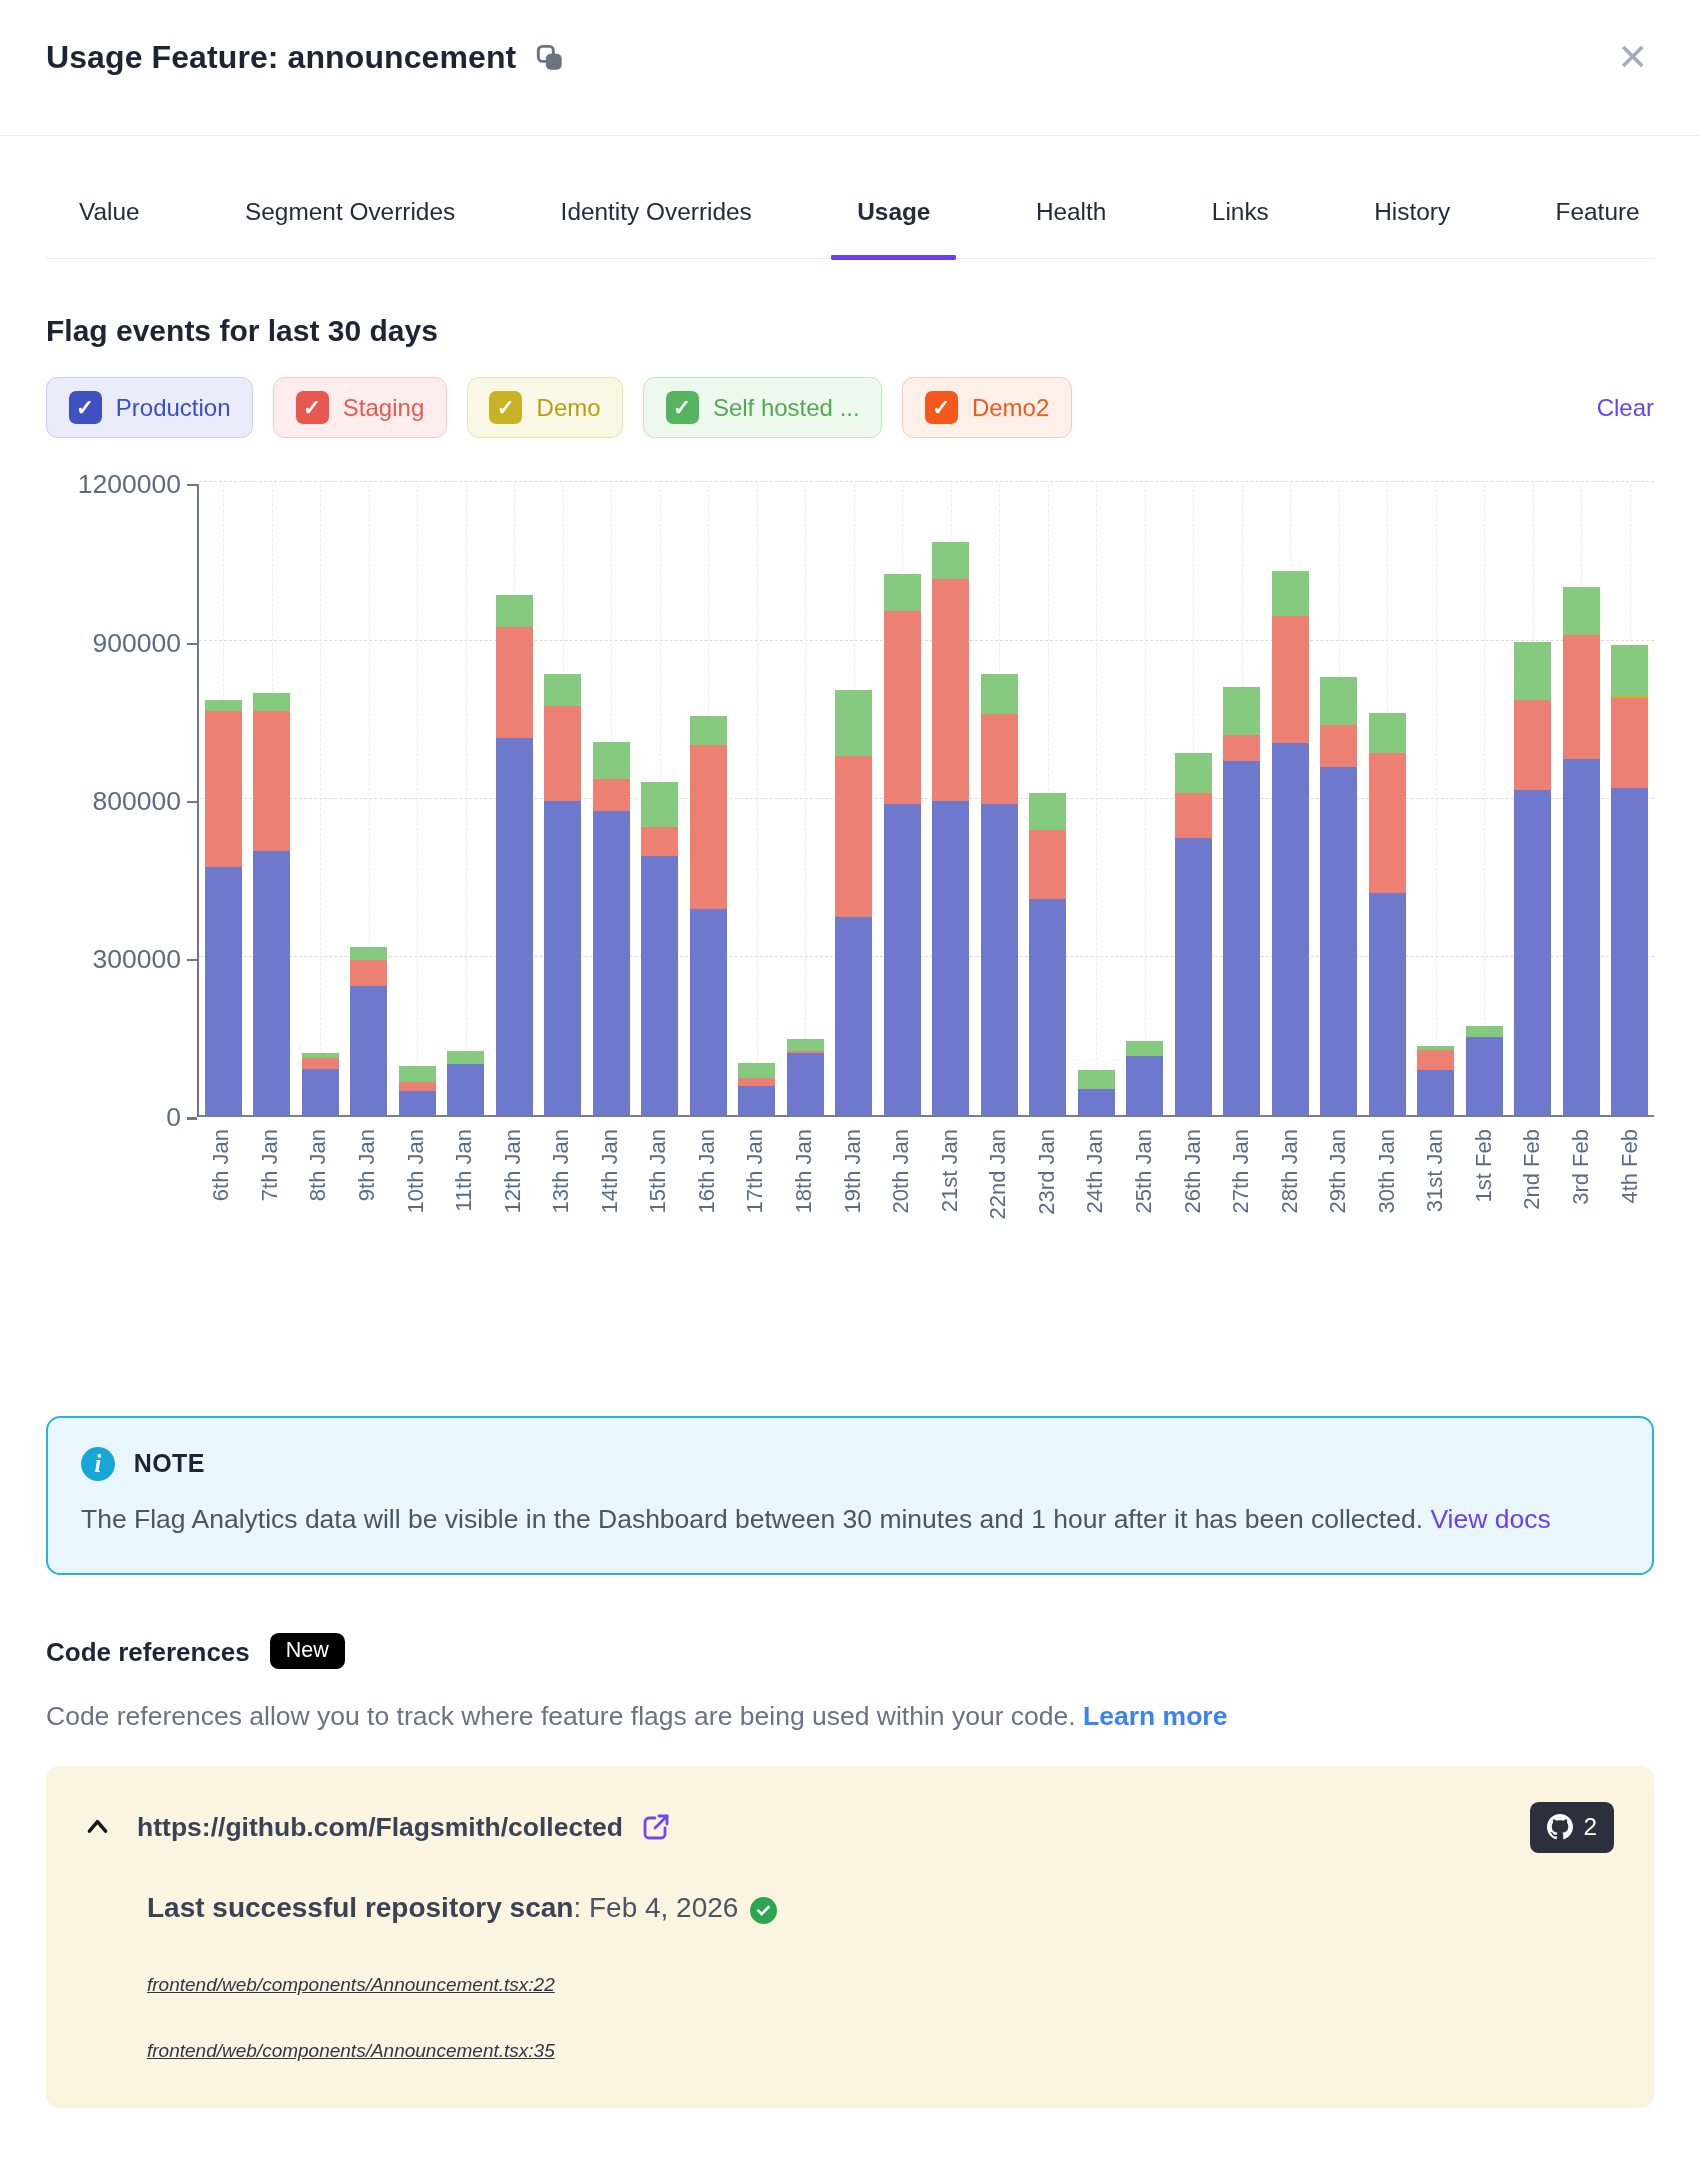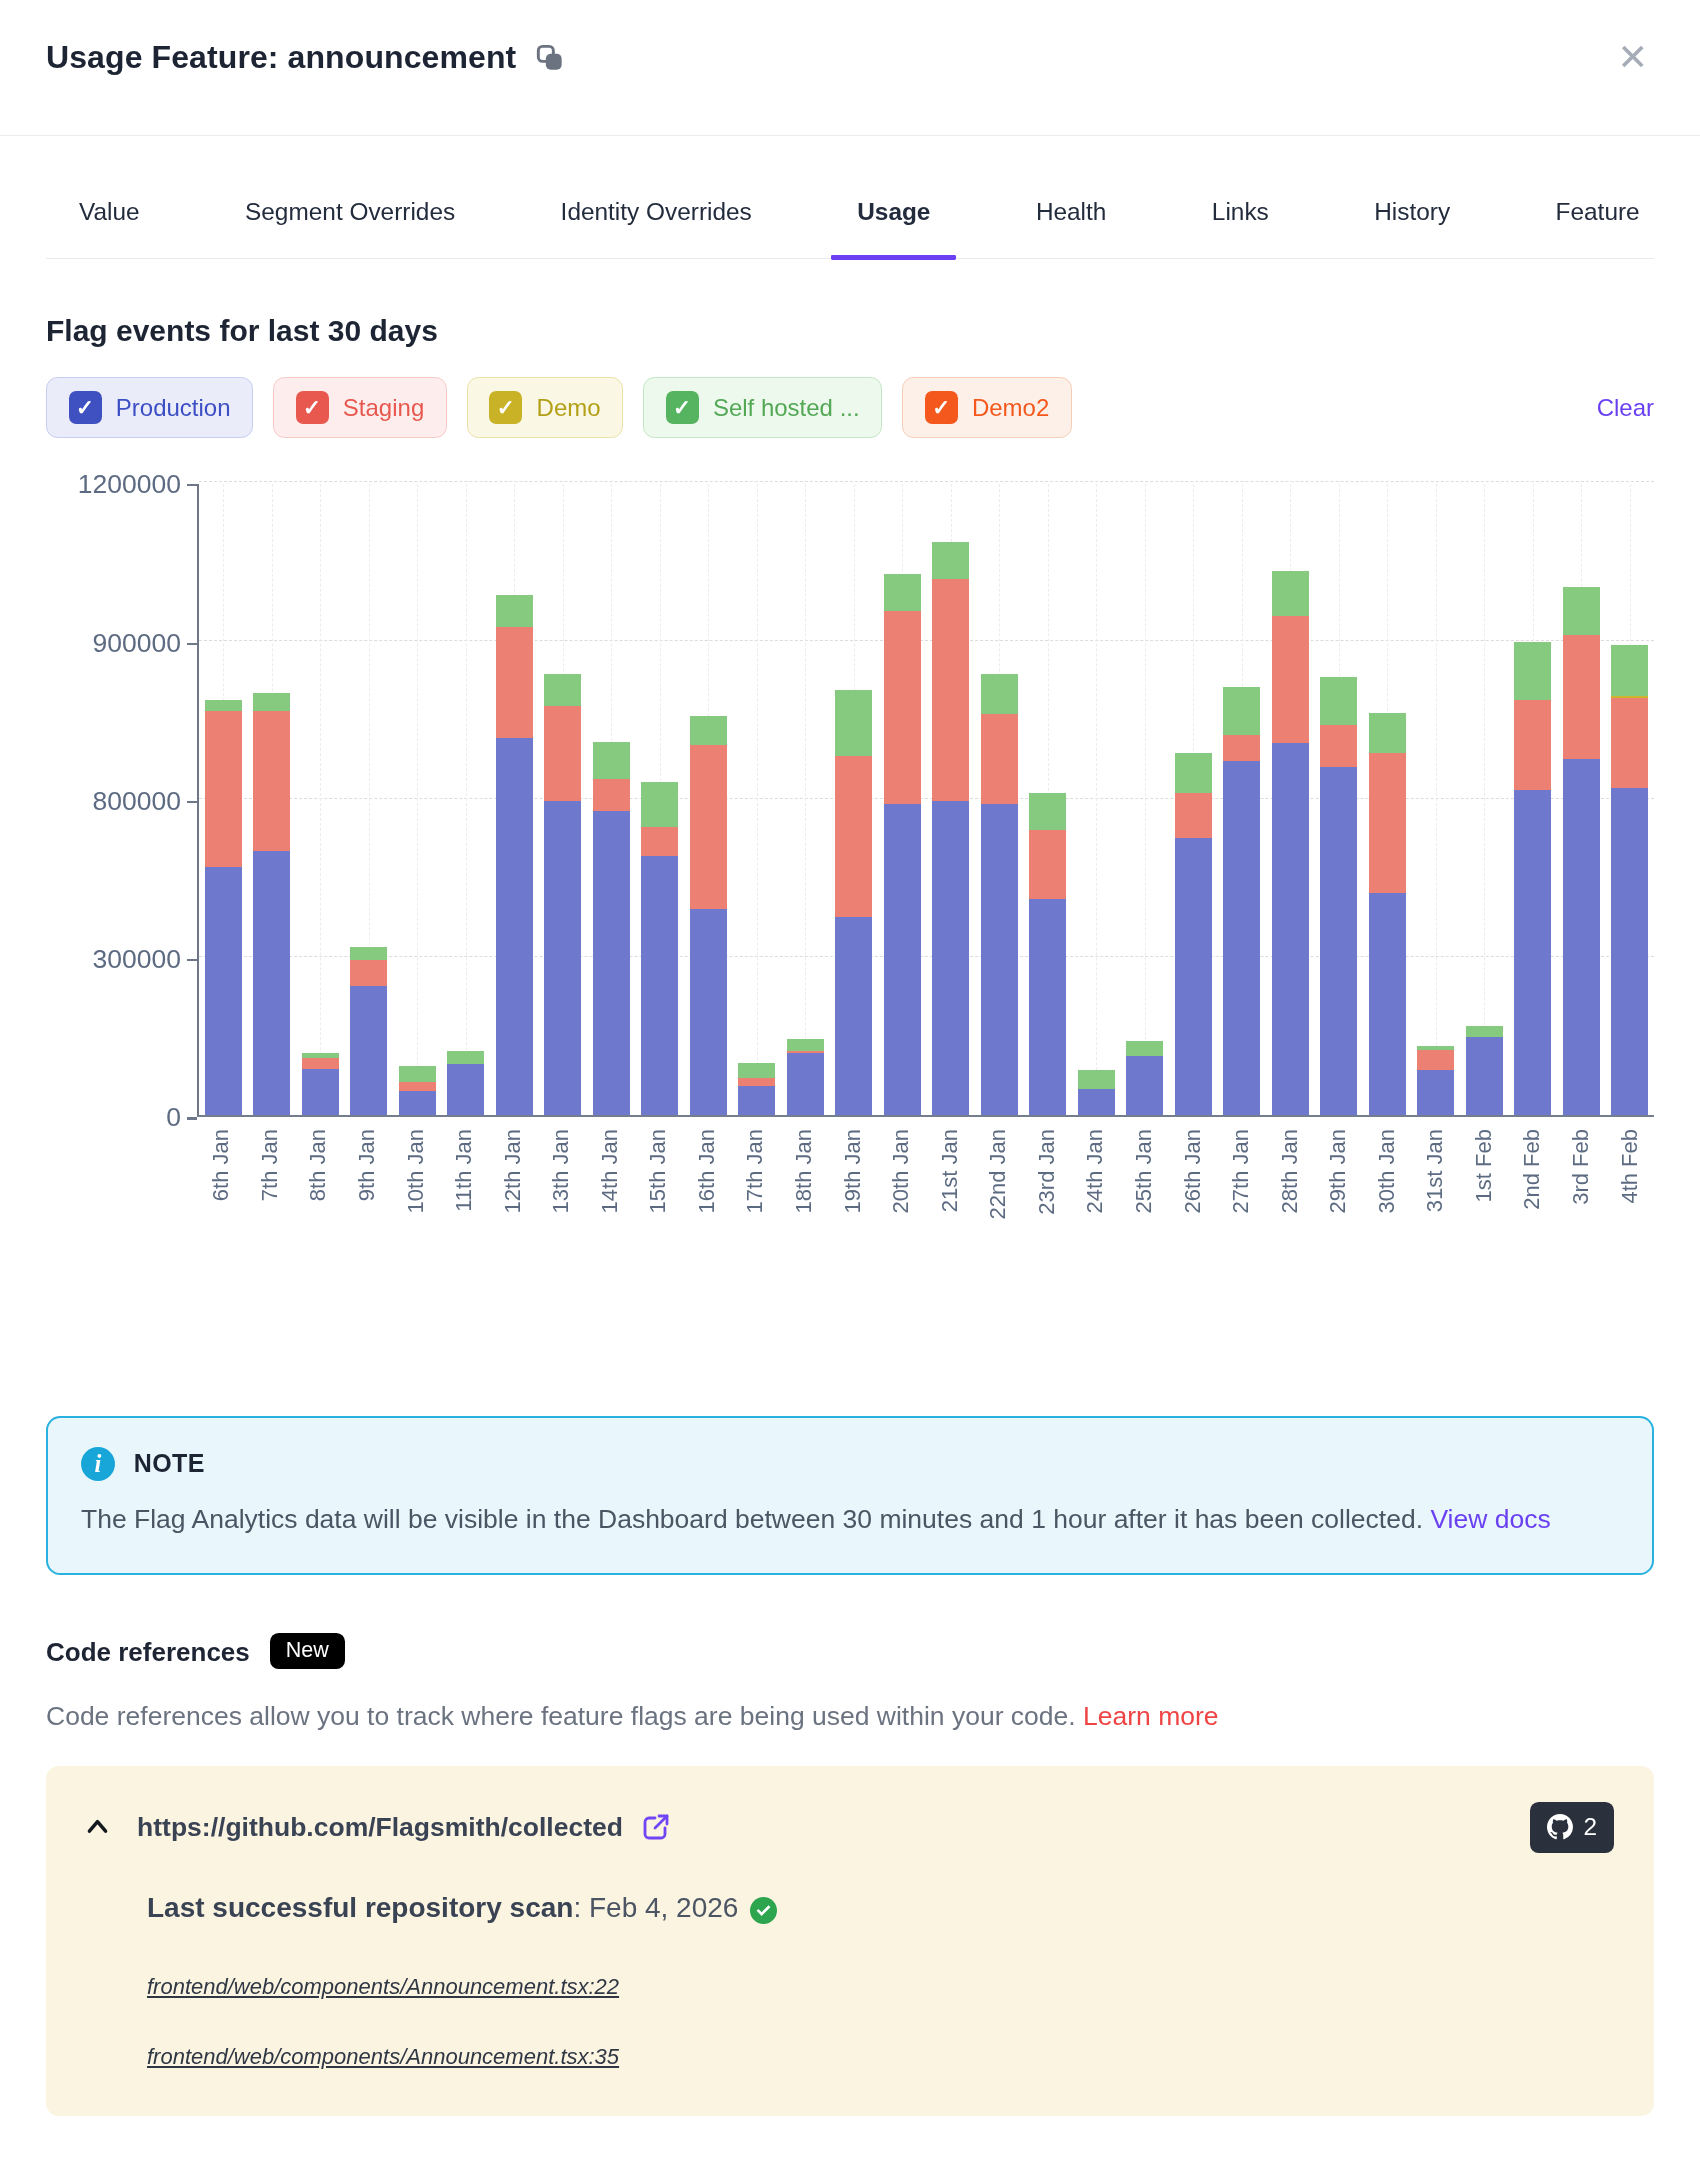--- a/index.html
+++ b/index.html
@@ -103,40 +103,40 @@
 
   
   .code-refs { padding: 0 46px 43px 46px; }
   .cr-head { display:flex; align-items:flex-start; gap: 20px; margin-top: 62px; }
   .cr-title { font-size: 26px; font-weight:700; margin:0; color:#1d2433; }
   .new-badge {
     background:#000000; color:#fff; font-size: 21.5px; border-radius: 8.6px;
     padding: 7.2px 16px; line-height:1; margin-top:-4.3px;
   }
   .cr-desc { margin: 32px 0 0 0; font-size: 26.5px; color:#6b7280; }
-  .learn-more { color:#ef4444; font-weight:400; text-decoration:none; cursor:pointer; }
+  .learn-more { color:#3b82f6; font-weight:700; text-decoration:none; cursor:pointer; }
   .repo-card {
     margin-top: 34px; background:#fbf4e1; border-radius: 13px;
     padding: 36px 40px 46px 34px;
   }
   .repo-row { display:flex; align-items:center; }
   .chevron-btn { background:none; border:none; padding:0 4.3px; cursor:pointer; display:inline-flex; }
   .repo-link { margin-left: 21.5px; font-size: 26.5px; font-weight:700; color:#3a4354; text-decoration:none; cursor:pointer; }
   .ext-btn { background:none; border:none; padding:0; margin-left: 17px; cursor:pointer; display:inline-flex; }
   .gh-pill {
     margin-left:auto; background:#2a303c; color:#fff; border-radius: 8.6px;
     display:flex; align-items:center; gap: 10px; padding: 11.5px 17px;
     font-size: 24.4px; cursor:pointer; border:none; font-family:"Liberation Sans", sans-serif;
   }
   .scan-row { display:flex; align-items:flex-end; margin: 39px 0 0 67px; font-size: 28px; color:#4b5563; }
   .scan-label { font-weight: 700; color:#3a4354; }
   .check-badge { margin-left: 11.5px; display:inline-flex; }
   .file-links { margin: 50px 0 0 67px; display:flex; flex-direction:column; gap: 44px; }
   .file-link {
-    font-size: 22px; font-style: italic; color:#2f3744; text-decoration: underline;
+    font-size: 19px; font-style: italic; color:#2f3744; text-decoration: underline;
     cursor:pointer; align-self:flex-start;
   }
 </style>
 </head>
 <body>
 
 <div class="modal">
 
   <header class="modal-header">
     <div class="title-row">

